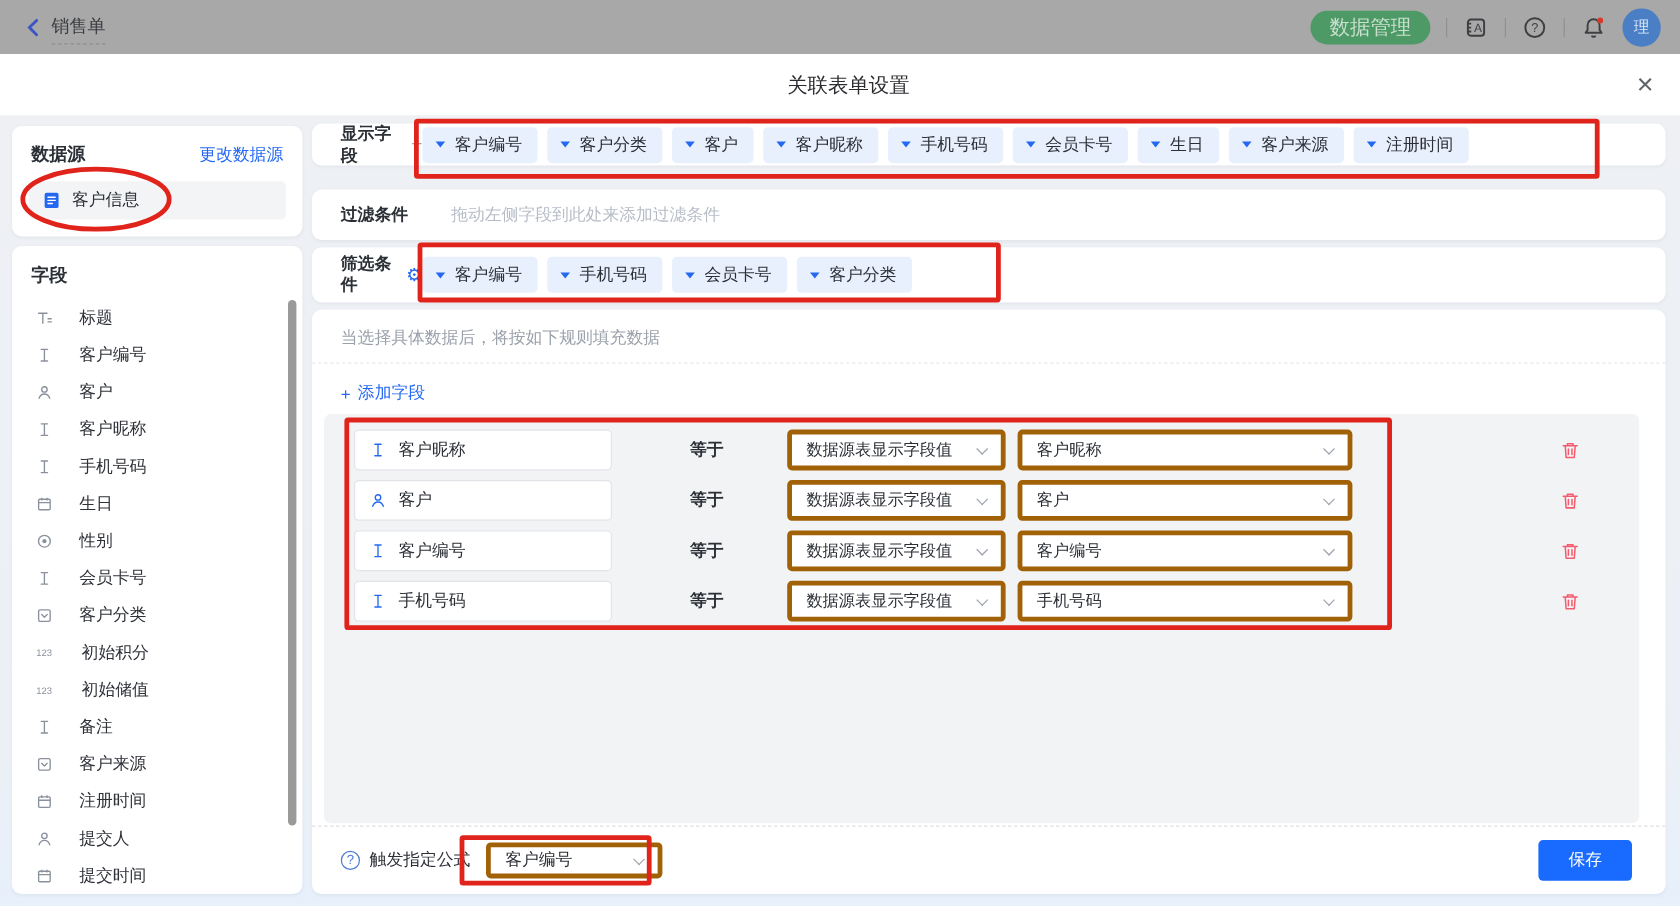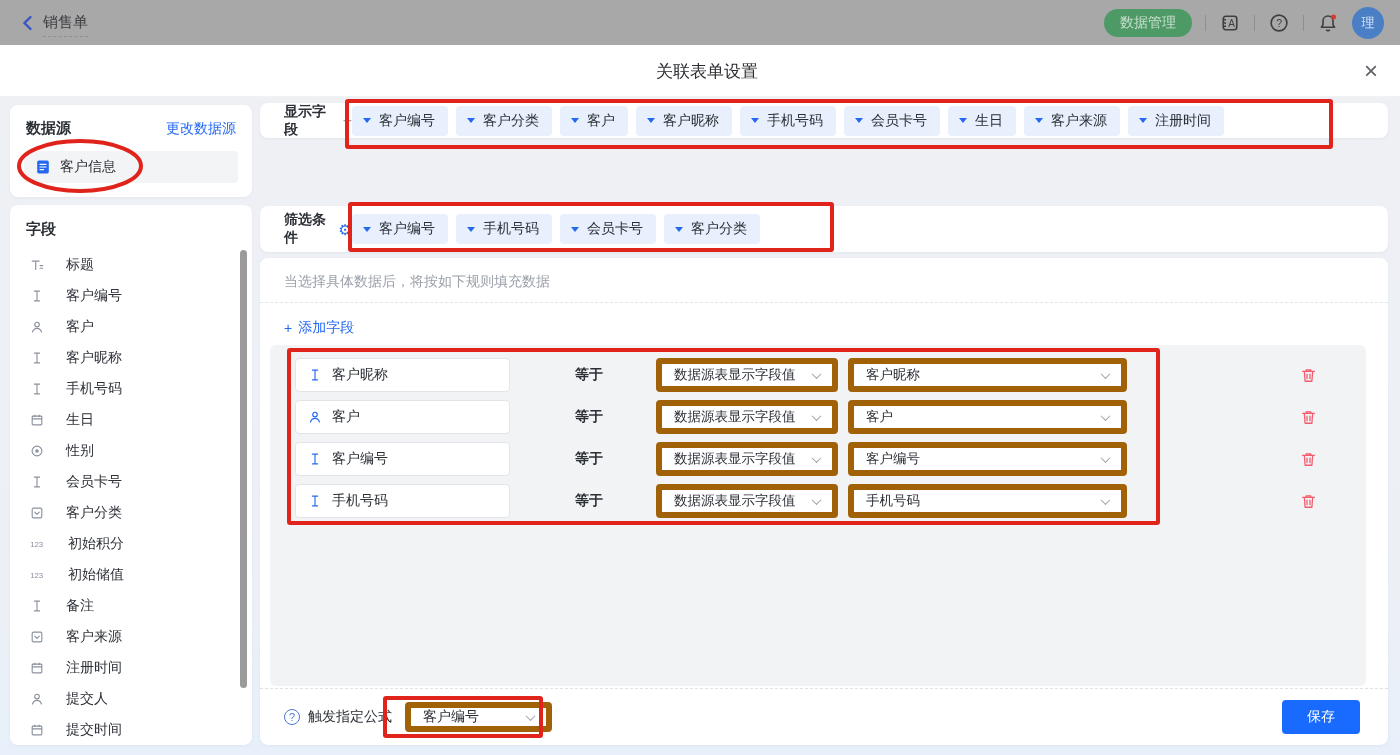--- a/index.html
+++ b/index.html
@@ -9,21 +9,21 @@
   
   .topbar { position:absolute; top:0; left:0; width:1400px; height:45px; background:#a8a8a8; display:flex; align-items:center; }
   .tb-left { display:flex; align-items:center; gap:9px; padding-left:20px; position:relative; }
   .tb-back { color:#3b55c5; display:flex; align-items:center; cursor:pointer; }
   .tb-appname { font-size:15px; color:#3b3d40; position:relative; }
   .tb-appname::after { content:""; position:absolute; left:0; right:0; bottom:-5px; border-bottom:1px dashed #8e8e8e; }
   .tb-tabs { position:absolute; left:50%; top:0; transform:translateX(-52%); height:45px; display:flex; align-items:center; gap:52px; }
   .tb-tab { font-size:15px; color:#35383c; cursor:pointer; }
   .tb-tab.active { color:#4356c6; }
   .tb-right { position:absolute; right:16px; top:0; height:45px; display:flex; align-items:center; gap:13px; }
-  .tb-pill { height:28px; border-radius:14px; background:#4d9a67; color:#cadfce; font-size:14px; display:flex; align-items:center; padding:0 16px; cursor:pointer; }
+  .tb-pill { height:28px; border-radius:14px; background:#4d9a67; color:#cadfce; font-size:17px; display:flex; align-items:center; padding:0 16px; cursor:pointer; }
   .tb-divider { width:1px; height:16px; background:#8f8f8f; }
   .tb-ic { width:22px; height:22px; color:#3d3f42; display:flex; align-items:center; justify-content:center; position:relative; cursor:pointer; }
   .tb-avatar { width:32px; height:32px; border-radius:50%; background:#4a7fc6; color:#dae7f6; font-size:13px; display:flex; align-items:center; justify-content:center; cursor:pointer; }
 
   
   .modal-header { position:absolute; top:45px; left:0; width:1400px; height:52px; background:#fff; border-bottom:1px solid #f1f2f4; }
   .modal-title { position:absolute; left:14px; right:0; top:0; height:52px; display:flex; align-items:center; justify-content:center; font-size:17px; font-weight:500; color:#2b2d31; }
   .modal-close { position:absolute; right:22px; top:11px; font-size:24px; color:#5f6368; line-height:30px; cursor:pointer; font-weight:300; }
 
   
@@ -59,21 +59,21 @@
   
   .card-main { left:260px; top:161px; width:1128px; height:487px; }
   .hint { padding:15px 24px 0; font-size:14px; color:#9ba1ab; }
   .dash-div { margin-top:11px; border-bottom:1px dashed #e3e5e9; }
   .add-field { margin:16px 0 0 24px; font-size:14px; color:#2468f2; display:inline-flex; gap:6px; align-items:center; cursor:pointer; }
   .rules-panel { position:absolute; left:10px; top:87px; width:1096px; height:341px; background:#f2f3f5; border-radius:6px; padding:13px 0 0 25px; }
   .rule-row { display:flex; align-items:center; height:34px; margin-bottom:8px; }
   .fbox { width:215px; height:34px; background:#fff; border:1px solid #e1e4e8; border-radius:4px; display:flex; align-items:center; gap:10px; padding:0 12px; font-size:14px; color:#2b2f36; }
   .fbox .fi { color:#2468f2; display:flex; }
   .op { margin-left:65px; width:81px; font-size:14px; font-weight:600; color:#2b2f36; }
-  .dd { height:34px; background:#fff; border:6px solid #a16207; border-radius:4px; display:flex; align-items:center; justify-content:space-between; padding:0 12px; font-size:13.5px; color:#2b2f36; cursor:pointer; }
+  .dd { height:34px; background:#fff; border:4px solid #a16207; border-radius:4px; display:flex; align-items:center; justify-content:space-between; padding:0 12px; font-size:13.5px; color:#2b2f36; cursor:pointer; }
   .dd-src { width:182px; }
   .dd-tgt { width:279px; margin-left:10px; }
   .chev { width:7px; height:7px; border-right:1.6px solid #9aa2ad; border-bottom:1.6px solid #9aa2ad; transform:rotate(45deg) translate(-1px,-1px); flex-shrink:0; }
   .trash { margin-left:173px; display:flex; cursor:pointer; }
 
   .main-footer { position:absolute; left:0; bottom:0; width:100%; height:57px; border-top:1px dashed #dfe1e5; display:flex; align-items:center; padding:0 24px; }
   .q-icon { width:16px; height:16px; border:1.3px solid #4a7bd0; color:#4a7bd0; border-radius:50%; font-size:11px; display:flex; align-items:center; justify-content:center; flex-shrink:0; }
   .formula-label { margin-left:8px; font-size:14px; color:#2b2f36; }
   .dd-formula { width:147px; height:30px; margin-left:13px; font-size:14px; }
   .save-btn { margin-left:auto; margin-right:4px; width:78px; height:34px; background:#196bff; color:#fff; font-size:14px; border:none; border-radius:4px; cursor:pointer; }
@@ -331,20 +331,26 @@
             <i class="caret"></i>
             <span>客户来源</span>
           </span>
         <span class="tag">
             <i class="caret"></i>
             <span>注册时间</span>
           </span>
       </div>
     </div>
 
+    <div class="card card-row card-filter">
+      <div class="row-label">
+        <span>过滤条件</span>
+      </div>
+      <span class="placeholder">拖动左侧字段到此处来添加过滤条件</span>
+    </div>
 
     <div class="card card-row card-screen">
       <div class="row-label">
         <span>筛选条件</span>
         <span class="gear">⚙</span>
       </div>
       <div class="tags" style="margin-left:0;">
         <span class="tag">
             <i class="caret"></i>
             <span>客户编号</span>

